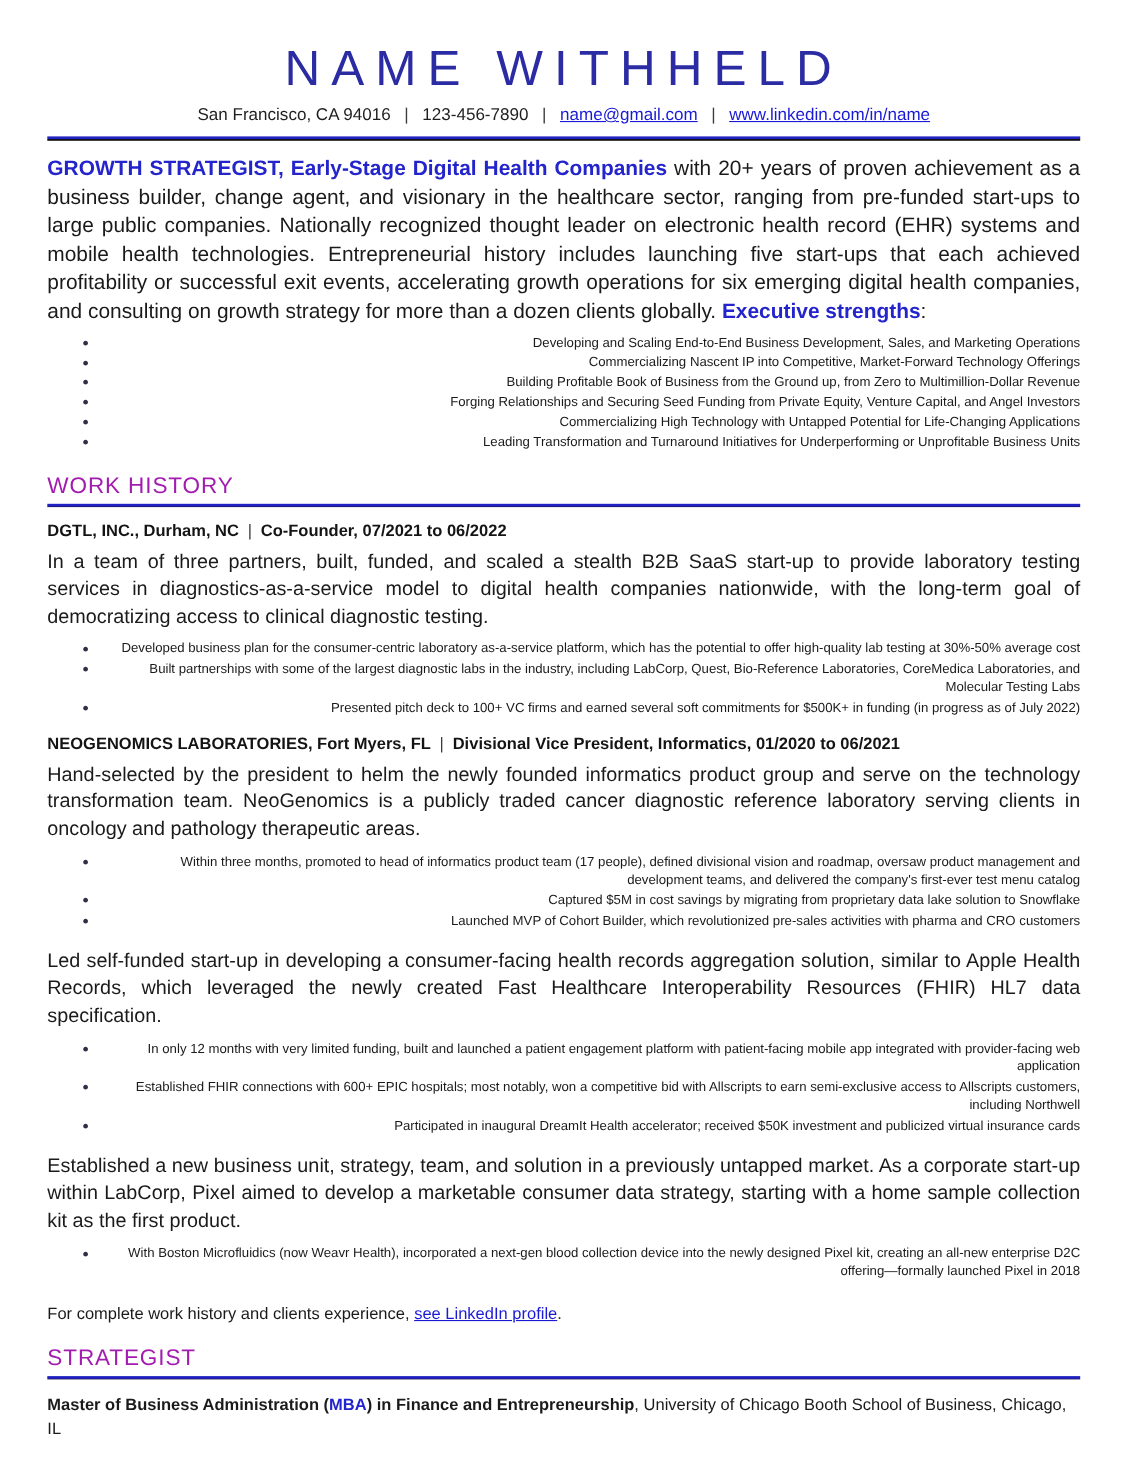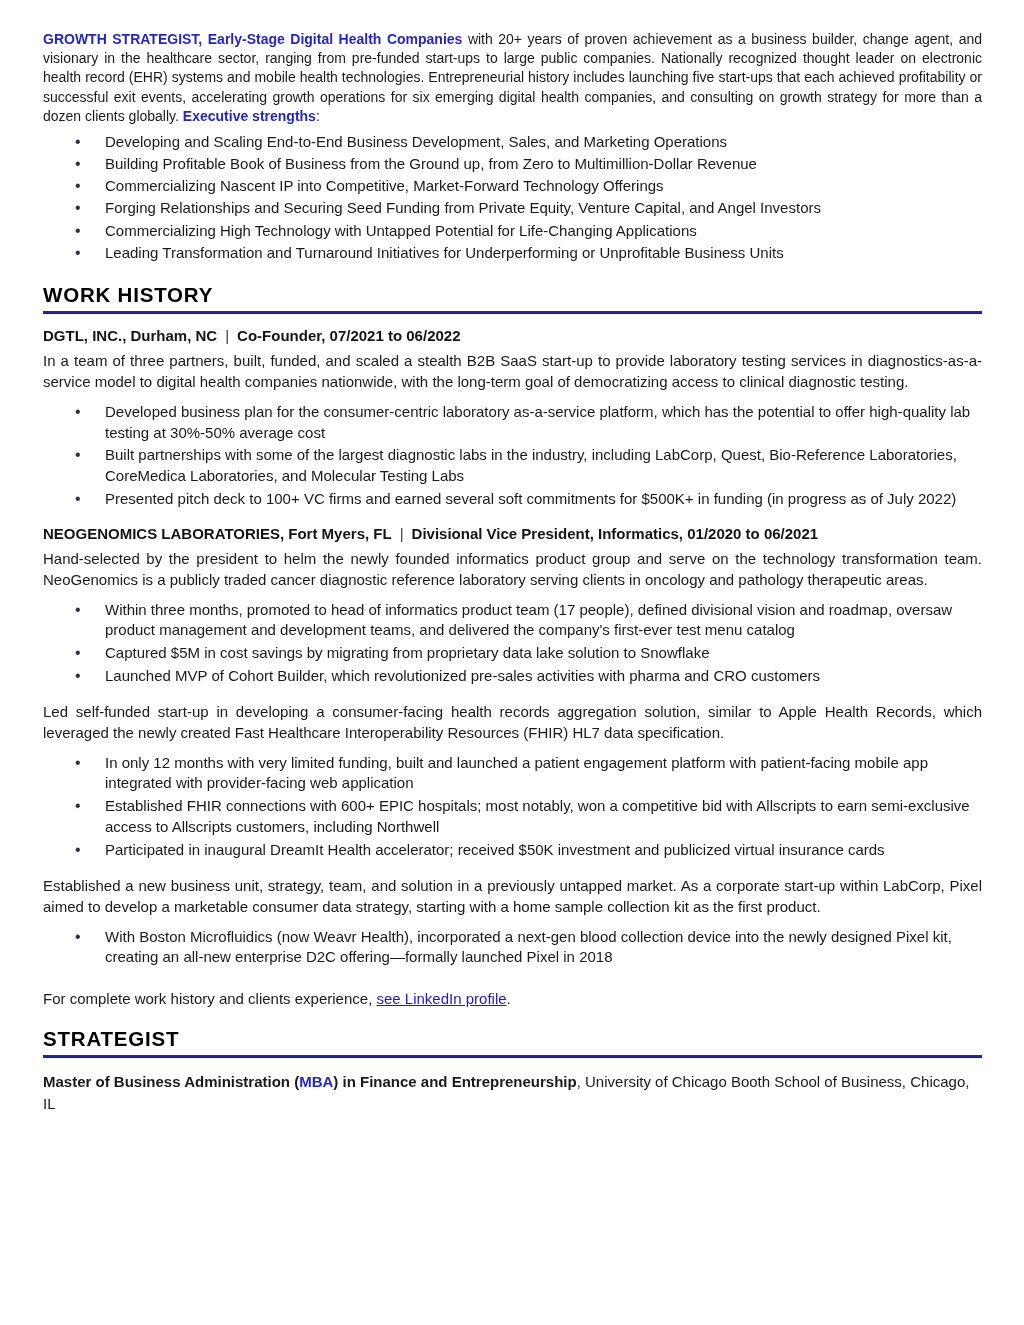--- a/index.html
+++ b/index.html
@@ -24,64 +24,77 @@
   .contact { text-align: center; font-size: 15.5px; color: #1f1f1f; margin-bottom: 10px; }
   .pipe { color: #3c3c3c; margin: 0 8px; }
   .link { color: var(--link-blue, #1a1ad6); text-decoration: underline; cursor: pointer; }
   .header-rule {
     height: 4px;
     background: linear-gradient(to bottom, var(--rule-blue, #2222c2) 0 50%, var(--rule-dark, #121212) 50% 100%);
     margin-bottom: 13px;
   }
 
   
-  .summary { margin: 0 0 0; font-size: 14px; line-height: 1.37; text-align: justify; }
+  .summary { margin: 0 0 0; font-size: 19px; line-height: 1.37; text-align: justify; }
   .accent { color: var(--accent, #2424cc); }
   .bold { font-weight: bold; }
 
   
   ul.bullets { list-style: none; margin: 9px 0 0; padding: 0 0 0 30px; }
-  ul.bullets li { position: relative; padding-left: 32px; font-size: 15px; line-height: 1.38; margin-bottom: 2px; }
+  ul.bullets li { position: relative; padding-left: 32px; font-size: 12px; line-height: 1.38; margin-bottom: 2px; text-align: right; }
   ul.bullets li::before { content: '\2022'; position: absolute; left: 2px; top: -1px; font-size: 16px; color: #2e2e45; }
   ul.strengths { margin-top: 6px; margin-bottom: 16px; }
   ul.strengths li { margin-bottom: 1.5px; }
 
   
-  h2.section { margin: 20px 0 4px; font-size: 20.5px; font-weight: 700; letter-spacing: 0.8px; color: #000000; }
+  h2.section { margin: 20px 0 4px; font-size: 20.5px; font-weight: 400; letter-spacing: 0.8px; color: #a21caf; }
   .section-rule {
     height: 3px;
     background: linear-gradient(to bottom, var(--rule-blue, #2222c2) 0 65%, #10104a 100%);
     margin-bottom: 13px;
   }
 
   
   .job { margin-bottom: 16px; }
   .job-head { margin: 0 0 7px; font-size: 15px; font-weight: bold; color: #141414; }
   .job-head .pipe { font-weight: normal; }
-  .job-desc { margin: 0; font-size: 15px; line-height: 1.38; text-align: justify; }
+  .job-desc { margin: 0; font-size: 18px; line-height: 1.38; text-align: justify; }
 
   
   .footer-note { margin: 22px 0 6px; font-size: 15px; }
   .edu-line { margin: 0 0 7px; font-size: 15px; line-height: 1.45; }
 </style>
 </head>
 <body>
 
 <div class="page">
 
+  <header>
+    <h1 class="name">NAME WITHHELD</h1>
+    <div class="contact">
+      <span>San Francisco, CA 94016</span>
+      <span class="pipe">|</span>
+      <span>123-456-7890</span>
+      <span class="pipe">|</span>
+      <a class="link" href="#">name@gmail.com</a>
+      <span class="pipe">|</span>
+      <a class="link" href="#">www.linkedin.com/in/name</a>
+    </div>
+    <div class="header-rule"></div>
+  </header>
 
   <section>
     <p class="summary"><span class="accent bold">GROWTH STRATEGIST, Early-Stage Digital Health Companies</span><span> with 20+ years of proven achievement as a business builder, change agent, and visionary in the healthcare sector, ranging from pre-funded start-ups to large public companies. Nationally recognized thought leader on electronic health record (EHR) systems and mobile health technologies. Entrepreneurial history includes launching five start-ups that each achieved profitability or successful exit events, accelerating growth operations for six emerging digital health companies, and consulting on growth strategy for more than a dozen clients globally. </span><span class="accent bold">Executive strengths</span><span>:</span></p>
     <ul class="bullets strengths">
 
         <li>Developing and Scaling End-to-End Business Development, Sales, and Marketing Operations</li>
 
+        <li>Commercializing Nascent IP into Competitive, Market-Forward Technology Offerings</li>
+
         <li>Building Profitable Book of Business from the Ground up, from Zero to Multimillion-Dollar Revenue</li>
-
-        <li>Commercializing Nascent IP into Competitive, Market-Forward Technology Offerings</li>
 
         <li>Forging Relationships and Securing Seed Funding from Private Equity, Venture Capital, and Angel Investors</li>
 
         <li>Commercializing High Technology with Untapped Potential for Life-Changing Applications</li>
 
         <li>Leading Transformation and Turnaround Initiatives for Underperforming or Unprofitable Business Units</li>
       </ul>
   </section>
 
   <section>

